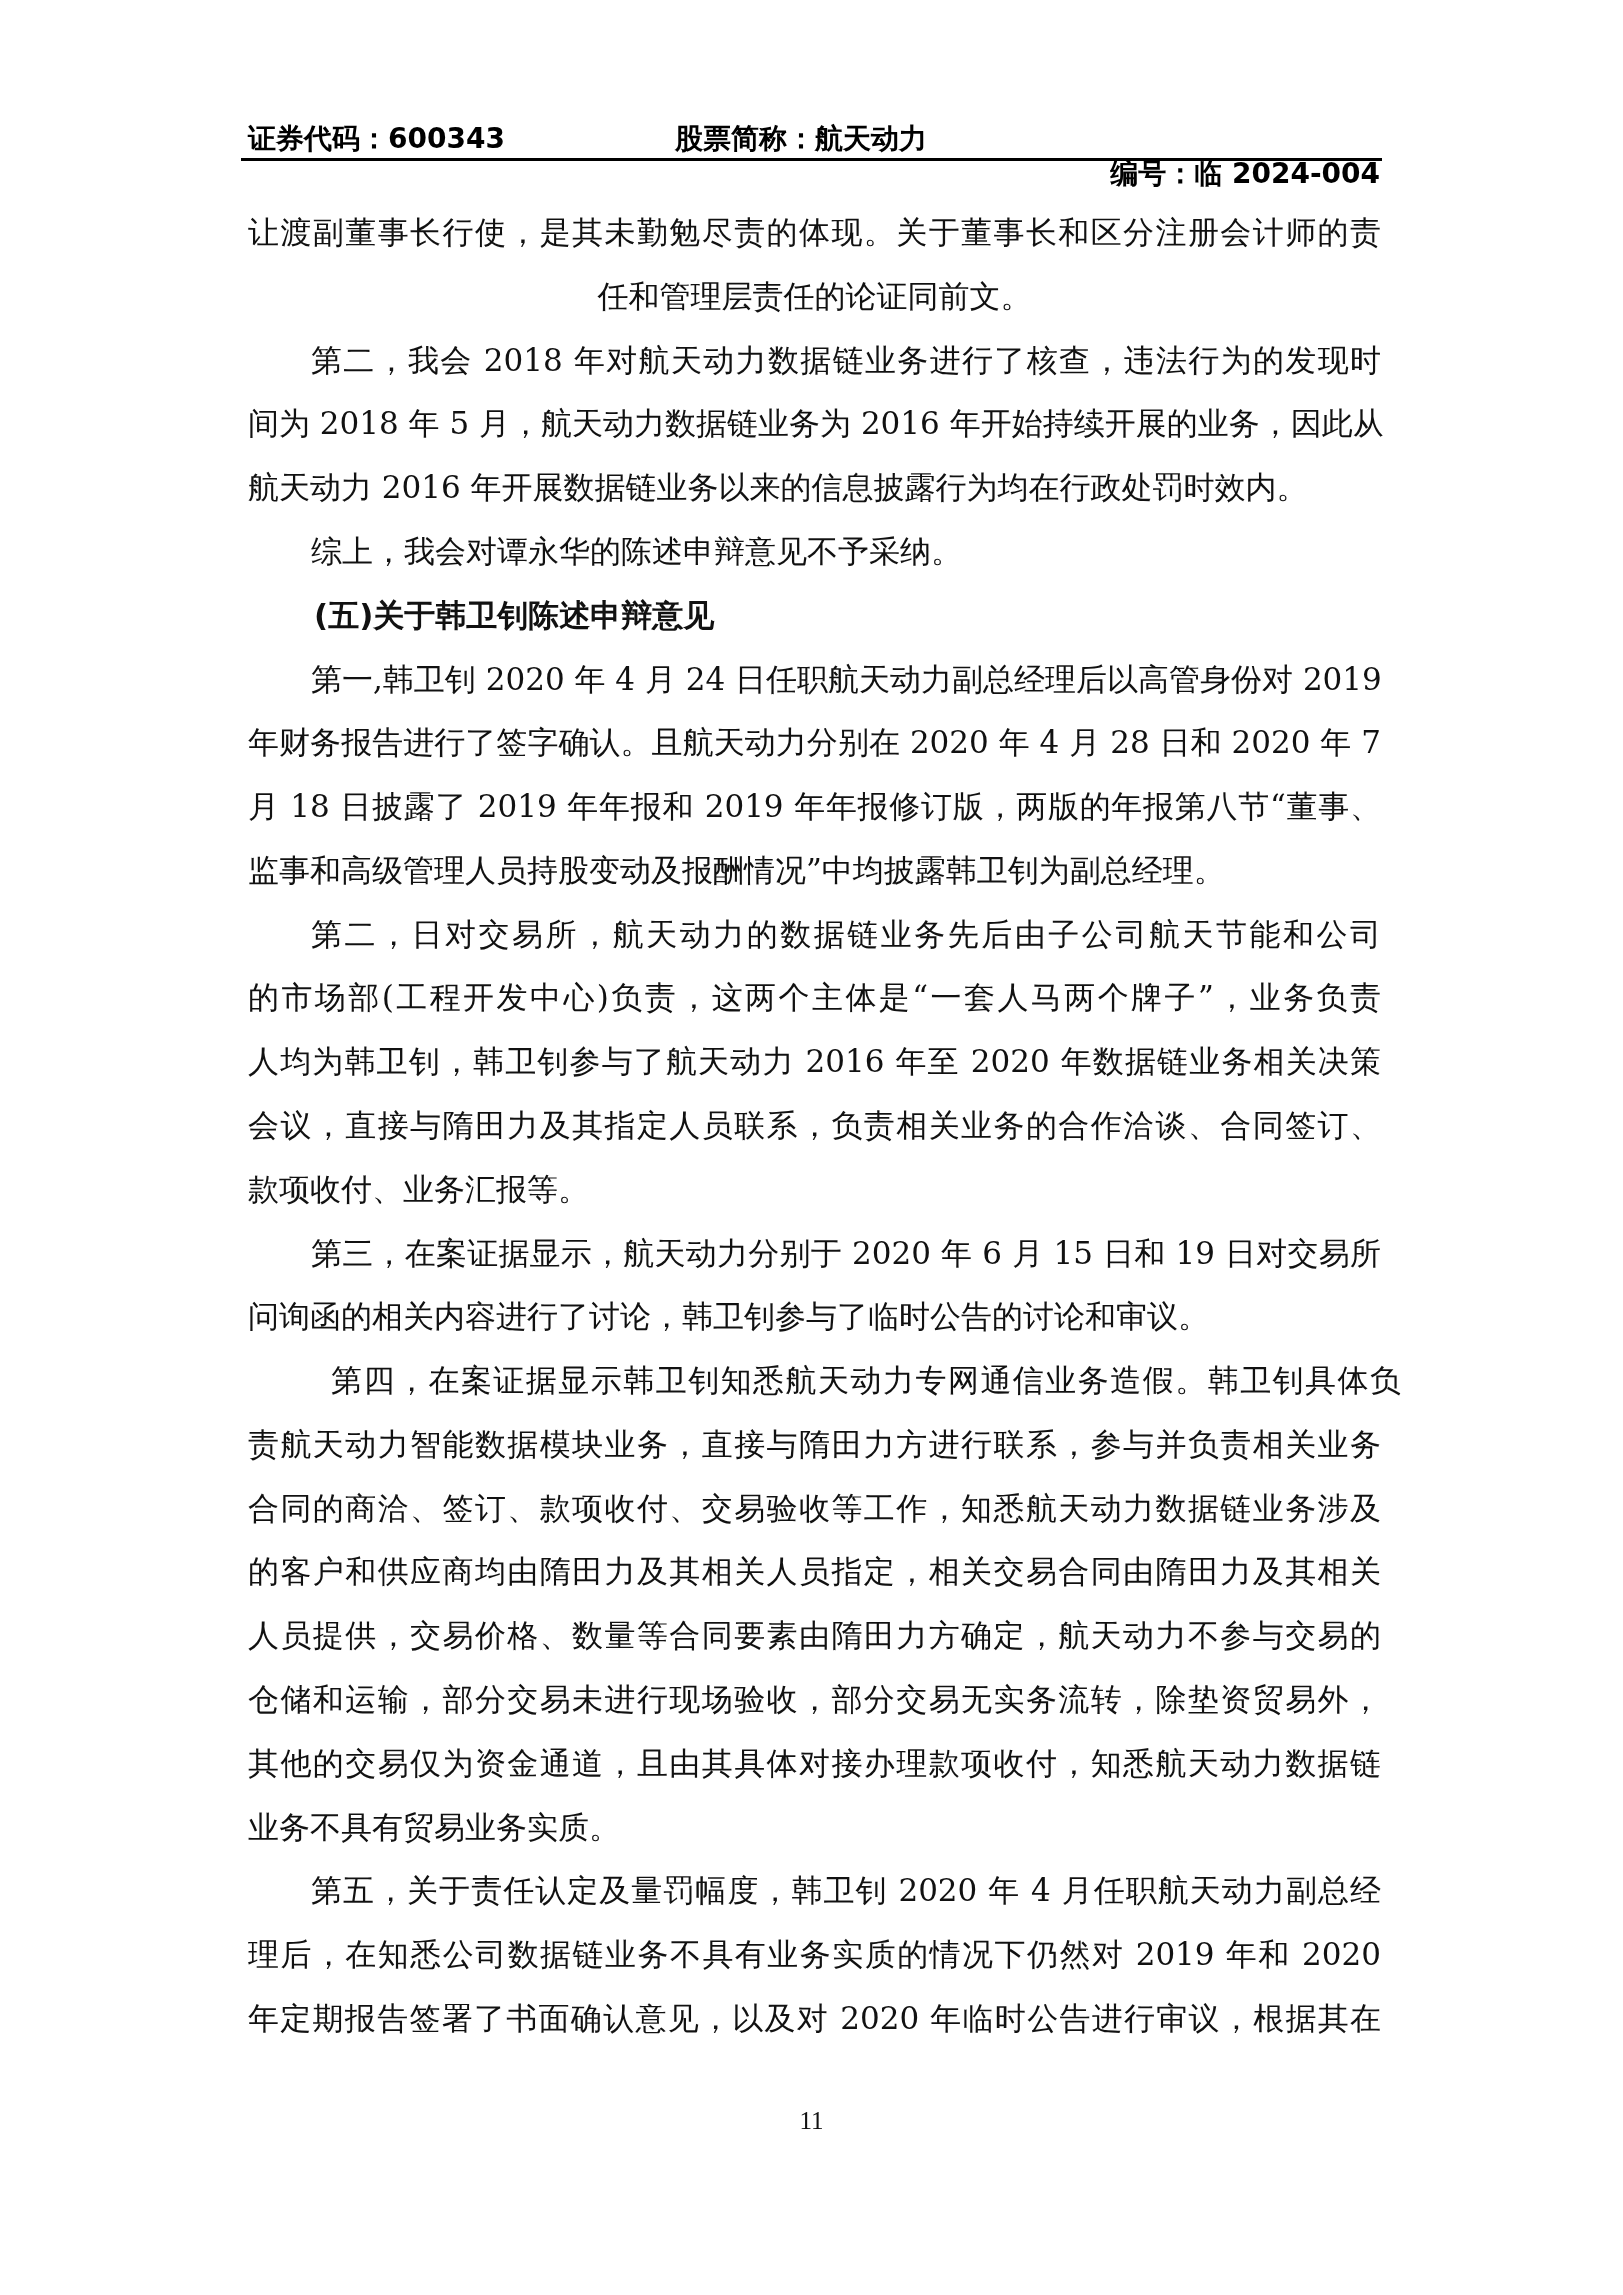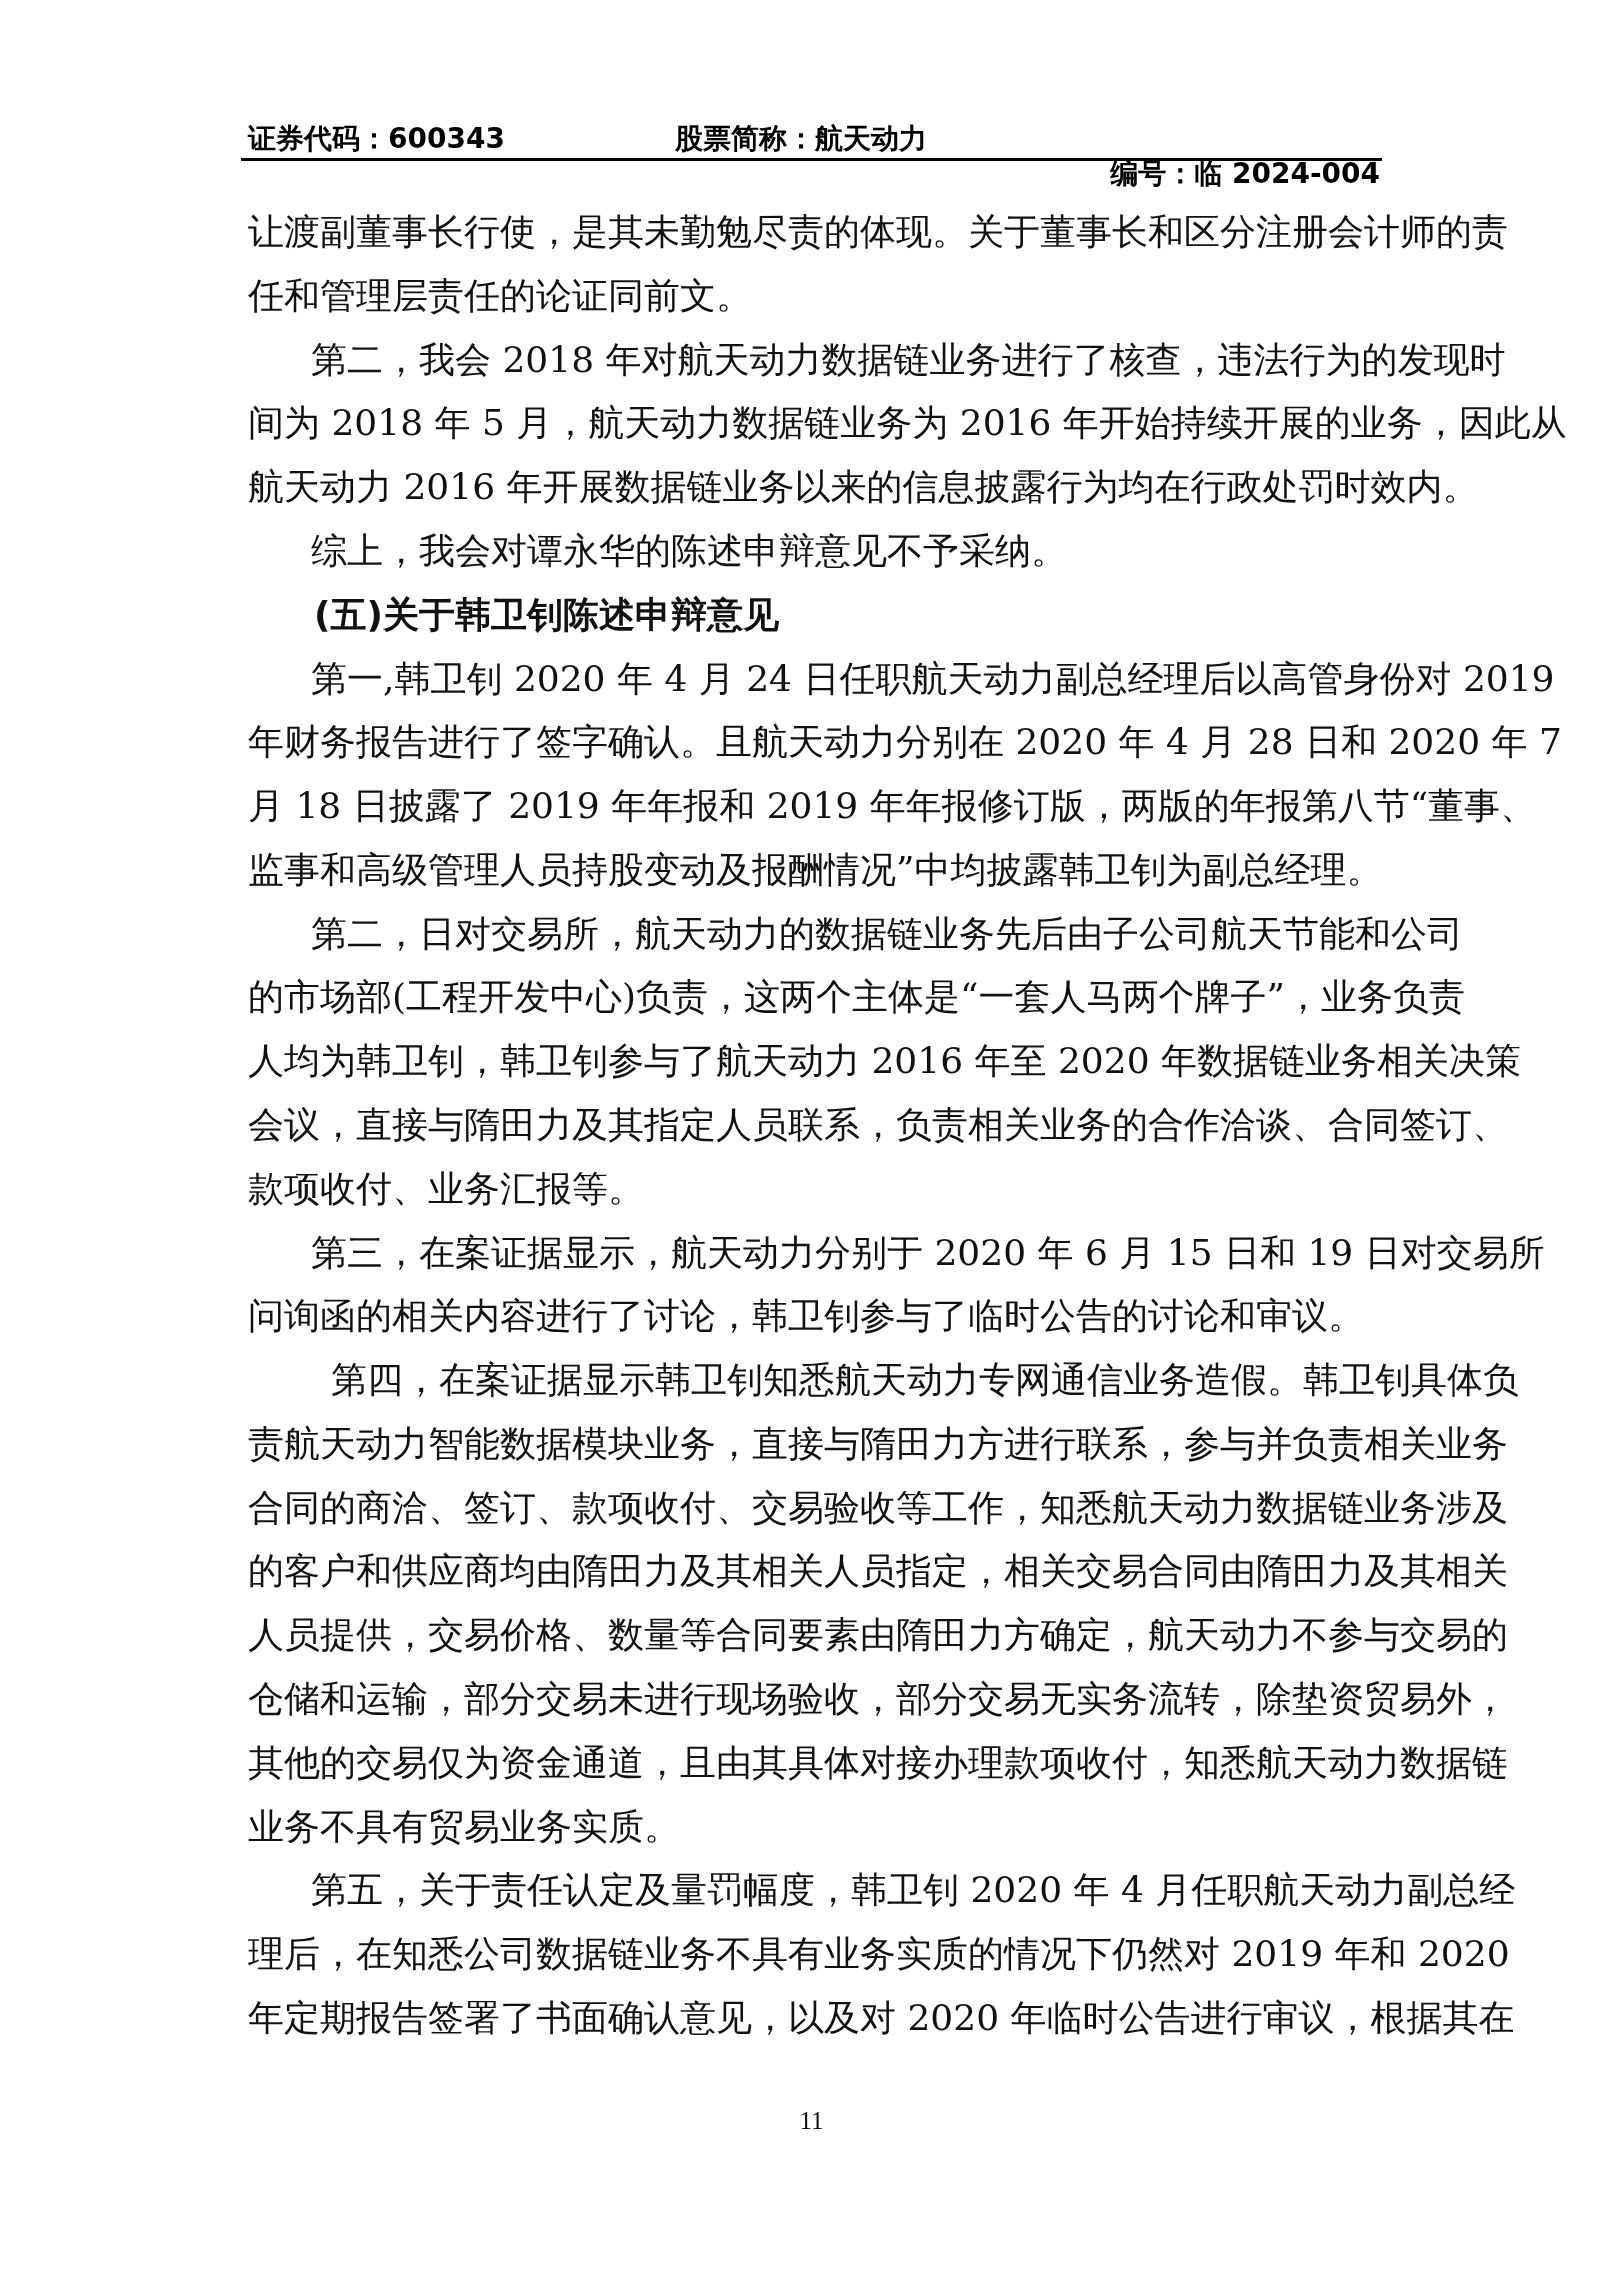--- a/index.html
+++ b/index.html
@@ -3,38 +3,38 @@
 <meta charset="utf-8">
 <style>
   html, body { margin: 0; padding: 0; background: #ffffff; }
   body { width: 1623px; height: 2295px; position: relative; overflow: hidden; }
   .page { position: absolute; left: 0; top: 4px; width: 1623px; height: 2288px; background: #fff; }
   .hdr { position: absolute; top: 117px; height: 36px; font-family: "DejaVu Sans", sans-serif; font-weight: bold; font-size: 28px; line-height: 36px; color: #000; white-space: nowrap; }
   .hdr-left { left: 248px; }
   .hdr-mid { left: 675px; }
   .hdr-right { right: 243px; text-align: right; margin-top: 35px; }
   .hdr-rule { position: absolute; left: 241px; top: 154px; width: 1141px; height: 2.5px; background: #000; }
-  .line { position: absolute; left: 248px; width: 1133px; height: 42px; font-family: "DejaVu Serif", serif; font-size: 36px; line-height: 42px; color: #111; white-space: nowrap; overflow: visible; }
+  .line { position: absolute; left: 248px; width: 1133px; height: 42px; font-family: "DejaVu Serif", serif; font-size: 31px; line-height: 42px; color: #111; white-space: nowrap; overflow: visible; }
   .line.full { text-align: justify; text-align-last: justify; }
   .line.indent { left: 311px; width: 1070px; }
   .line.heading { font-family: "DejaVu Sans", sans-serif; font-weight: bold; left: 314px; }
   .pagenum { position: absolute; left: 0; width: 1623px; top: 2100px; text-align: center; font-family: "Liberation Serif", serif; font-size: 25px; line-height: 34px; color: #111; }
 </style>
 </head>
 <body>
 
 <div class="page">
   <div class="hdr hdr-left">证券代码：600343</div>
   <div class="hdr hdr-mid">股票简称：航天动力</div>
   <div class="hdr hdr-right">编号：临 2024-004</div>
   <div class="hdr-rule"></div>
 
   <div id="body-lines">
       <div class="line full" style="top: 207px;">让渡副董事长行使，是其未勤勉尽责的体现。关于董事长和区分注册会计师的责</div>
-      <div class="line" style="top: 271px;">任和管理层责任的论证同前文。</div>
+      <div class="line" style="top: 271px; text-align: center;">任和管理层责任的论证同前文。</div>
       <div class="line indent full" style="top: 335px;">第二，我会 2018 年对航天动力数据链业务进行了核查，违法行为的发现时</div>
       <div class="line full" style="top: 398px;">间为 2018 年 5 月，航天动力数据链业务为 2016 年开始持续开展的业务，因此从</div>
       <div class="line" style="top: 462px;">航天动力 2016 年开展数据链业务以来的信息披露行为均在行政处罚时效内。</div>
       <div class="line indent" style="top: 526px;">综上，我会对谭永华的陈述申辩意见不予采纳。</div>
       <div class="line heading" style="top: 590px;">(五)关于韩卫钊陈述申辩意见</div>
       <div class="line indent full" style="top: 654px;">第一,韩卫钊 2020 年 4 月 24 日任职航天动力副总经理后以高管身份对 2019</div>
       <div class="line full" style="top: 717px;">年财务报告进行了签字确认。且航天动力分别在 2020 年 4 月 28 日和 2020 年 7</div>
       <div class="line full" style="top: 781px;">月 18 日披露了 2019 年年报和 2019 年年报修订版，两版的年报第八节“董事、</div>
       <div class="line" style="top: 845px;">监事和高级管理人员持股变动及报酬情况”中均披露韩卫钊为副总经理。</div>
       <div class="line indent full" style="top: 909px;">第二，日对交易所，航天动力的数据链业务先后由子公司航天节能和公司</div>

